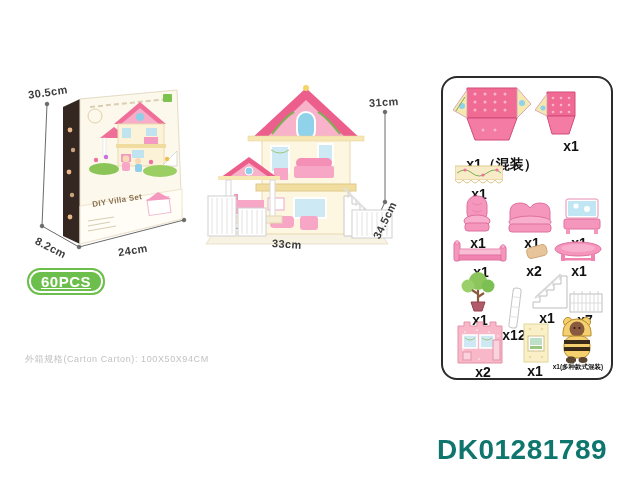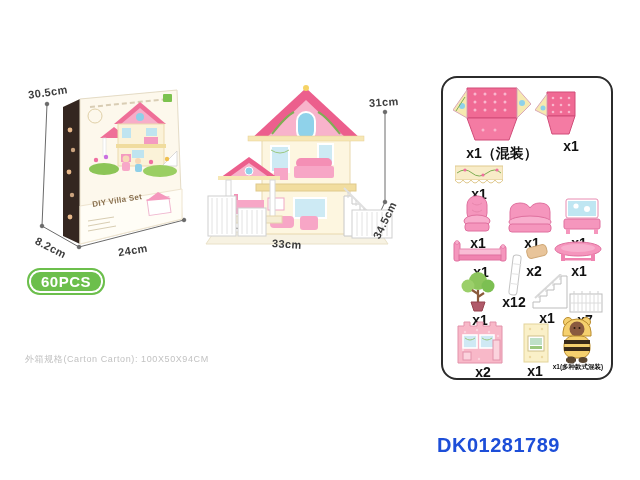--- a/index.html
+++ b/index.html
@@ -2,30 +2,30 @@
 <html><head>
 <meta charset="utf-8">
 <style>
   html,body{margin:0;padding:0;background:#fff;}
   #stage{position:relative;width:640px;height:480px;background:#ffffff;overflow:hidden;
          font-family:"Liberation Sans",sans-serif;}
   #art{position:absolute;left:0;top:0;pointer-events:none;}
   .dim{position:absolute;font-size:11px;font-weight:600;color:#3d3d3d;letter-spacing:.4px;white-space:nowrap;}
   .badge{position:absolute;left:27px;top:268px;background:#6cbf4c;color:#fff;
          font-size:15px;font-weight:bold;padding:3px 12px;border-radius:13px;
-         border:2px solid #6cbf4c;box-shadow:inset 0 0 0 2px #ffffff;letter-spacing:.5px;}
+         border:2px solid #6cbf4c;box-shadow:inset 0 0 0 2px #ffffff;letter-spacing:.5px;text-decoration:underline;}
   .boxtitle{position:absolute;left:92px;top:196px;transform:rotate(-9deg);
             font-size:8px;font-weight:bold;color:#8a7150;letter-spacing:.3px;}
   .panel{position:absolute;left:441px;top:76px;width:168px;height:300px;
          border:2px solid #2b2b2b;border-radius:16px;background:#fff;}
   .part{position:absolute;}
   .pl{position:absolute;transform:translateX(-50%);font-size:14px;font-weight:bold;color:#111;white-space:nowrap;}
   .pl.small{font-size:6.5px;}
   .note{position:absolute;left:25px;top:353px;font-size:9px;color:#c2c2c2;letter-spacing:.6px;white-space:nowrap;}
-  .code{position:absolute;left:437px;top:434px;font-size:20px;font-weight:bold;color:#1d4ed8;letter-spacing:.5px;}
+  .code{position:absolute;left:437px;top:434px;font-size:28px;font-weight:bold;color:#0f766e;letter-spacing:.5px;}
 </style>
 </head>
 <body>
 
 <div id="stage">
 
   <svg id="art" width="640" height="480" viewBox="0 0 640 480">
 
     <g stroke="#6b6b6b" stroke-width="1" fill="#6b6b6b">
       <line x1="47" y1="104" x2="42" y2="226"></line>
@@ -169,21 +169,21 @@
             <circle cx="52" cy="26" r="1.5"></circle>
         <circle cx="30" cy="46" r="1.5"></circle>
             <circle cx="42" cy="46" r="1.5"></circle>
           </g>
         <polygon points="0,26 14,6 14,34" fill="#f6e9b0" stroke="#d9a8b8"></polygon>
         <circle cx="9" cy="22" r="3" fill="#8fd2ea"></circle>
         <path d="M3,27 q5,-8 9,-14" stroke="#7fae54" fill="none"></path>
         <polygon points="64,4 78,20 64,34" fill="#f6e9b0" stroke="#d9a8b8"></polygon>
         <circle cx="69" cy="19" r="3" fill="#8fd2ea"></circle>
       </svg>
-      <div class="pl" style="left:49px;top:61px;">x1（混装）</div>
+      <div class="pl" style="left:49px;top:72px;">x1（混装）</div>
     </div>
 
     <div class="part" style="left:92px;top:12px;">
       <svg width="50" height="46">
         <polygon points="12,2 40,2 40,26 12,26" fill="#f06a94" stroke="#d14d79"></polygon>
         <polygon points="12,26 40,26 34,44 17,44" fill="#f47ba3" stroke="#d14d79"></polygon>
         <g fill="#f9b6cd">
             <circle cx="18" cy="8" r="1.3"></circle>
             <circle cx="26" cy="8" r="1.3"></circle>
             <circle cx="34" cy="8" r="1.3"></circle>
@@ -279,21 +279,21 @@
       <svg width="36" height="42">
         <circle cx="18" cy="11" r="9" fill="#8cc55c"></circle>
         <circle cx="8" cy="16" r="6.5" fill="#9bcf6a"></circle>
         <circle cx="28" cy="16" r="6.5" fill="#7cbf52"></circle>
         <path d="M18,20 v12 M18,24 l-6,-4 M18,27 l6,-4" stroke="#8a5a3b" stroke-width="2.2" fill="none"></path>
         <polygon points="11,32 25,32 22,41 14,41" fill="#b05a6a" stroke="#95434f"></polygon>
       </svg>
       <div class="pl" style="left:20px;top:42px;">x1</div>
     </div>
 
-    <div class="part" style="left:62px;top:176px;">
+    <div class="part" style="left:62px;top:209px;">
       <svg width="20" height="42">
         <rect x="6" y="1" width="8" height="40" rx="3" fill="#ffffff" stroke="#c4c4c4" transform="rotate(7 10 21)"></rect>
         <path d="M7,10 h8 M7,20 h8 M7,30 h8" stroke="#e3e3e3" transform="rotate(7 10 21)"></path>
       </svg>
       <div class="pl" style="left:9px;top:40px;">x12</div>
     </div>
 
     <div class="part" style="left:88px;top:196px;">
       <svg width="38" height="38">
         <path d="M30,2 h6 v32 h-34 v-6 h7 v-6 h7 v-6 h7 v-6 h7 z" fill="#ffffff" stroke="#bdbdbd"></path>

